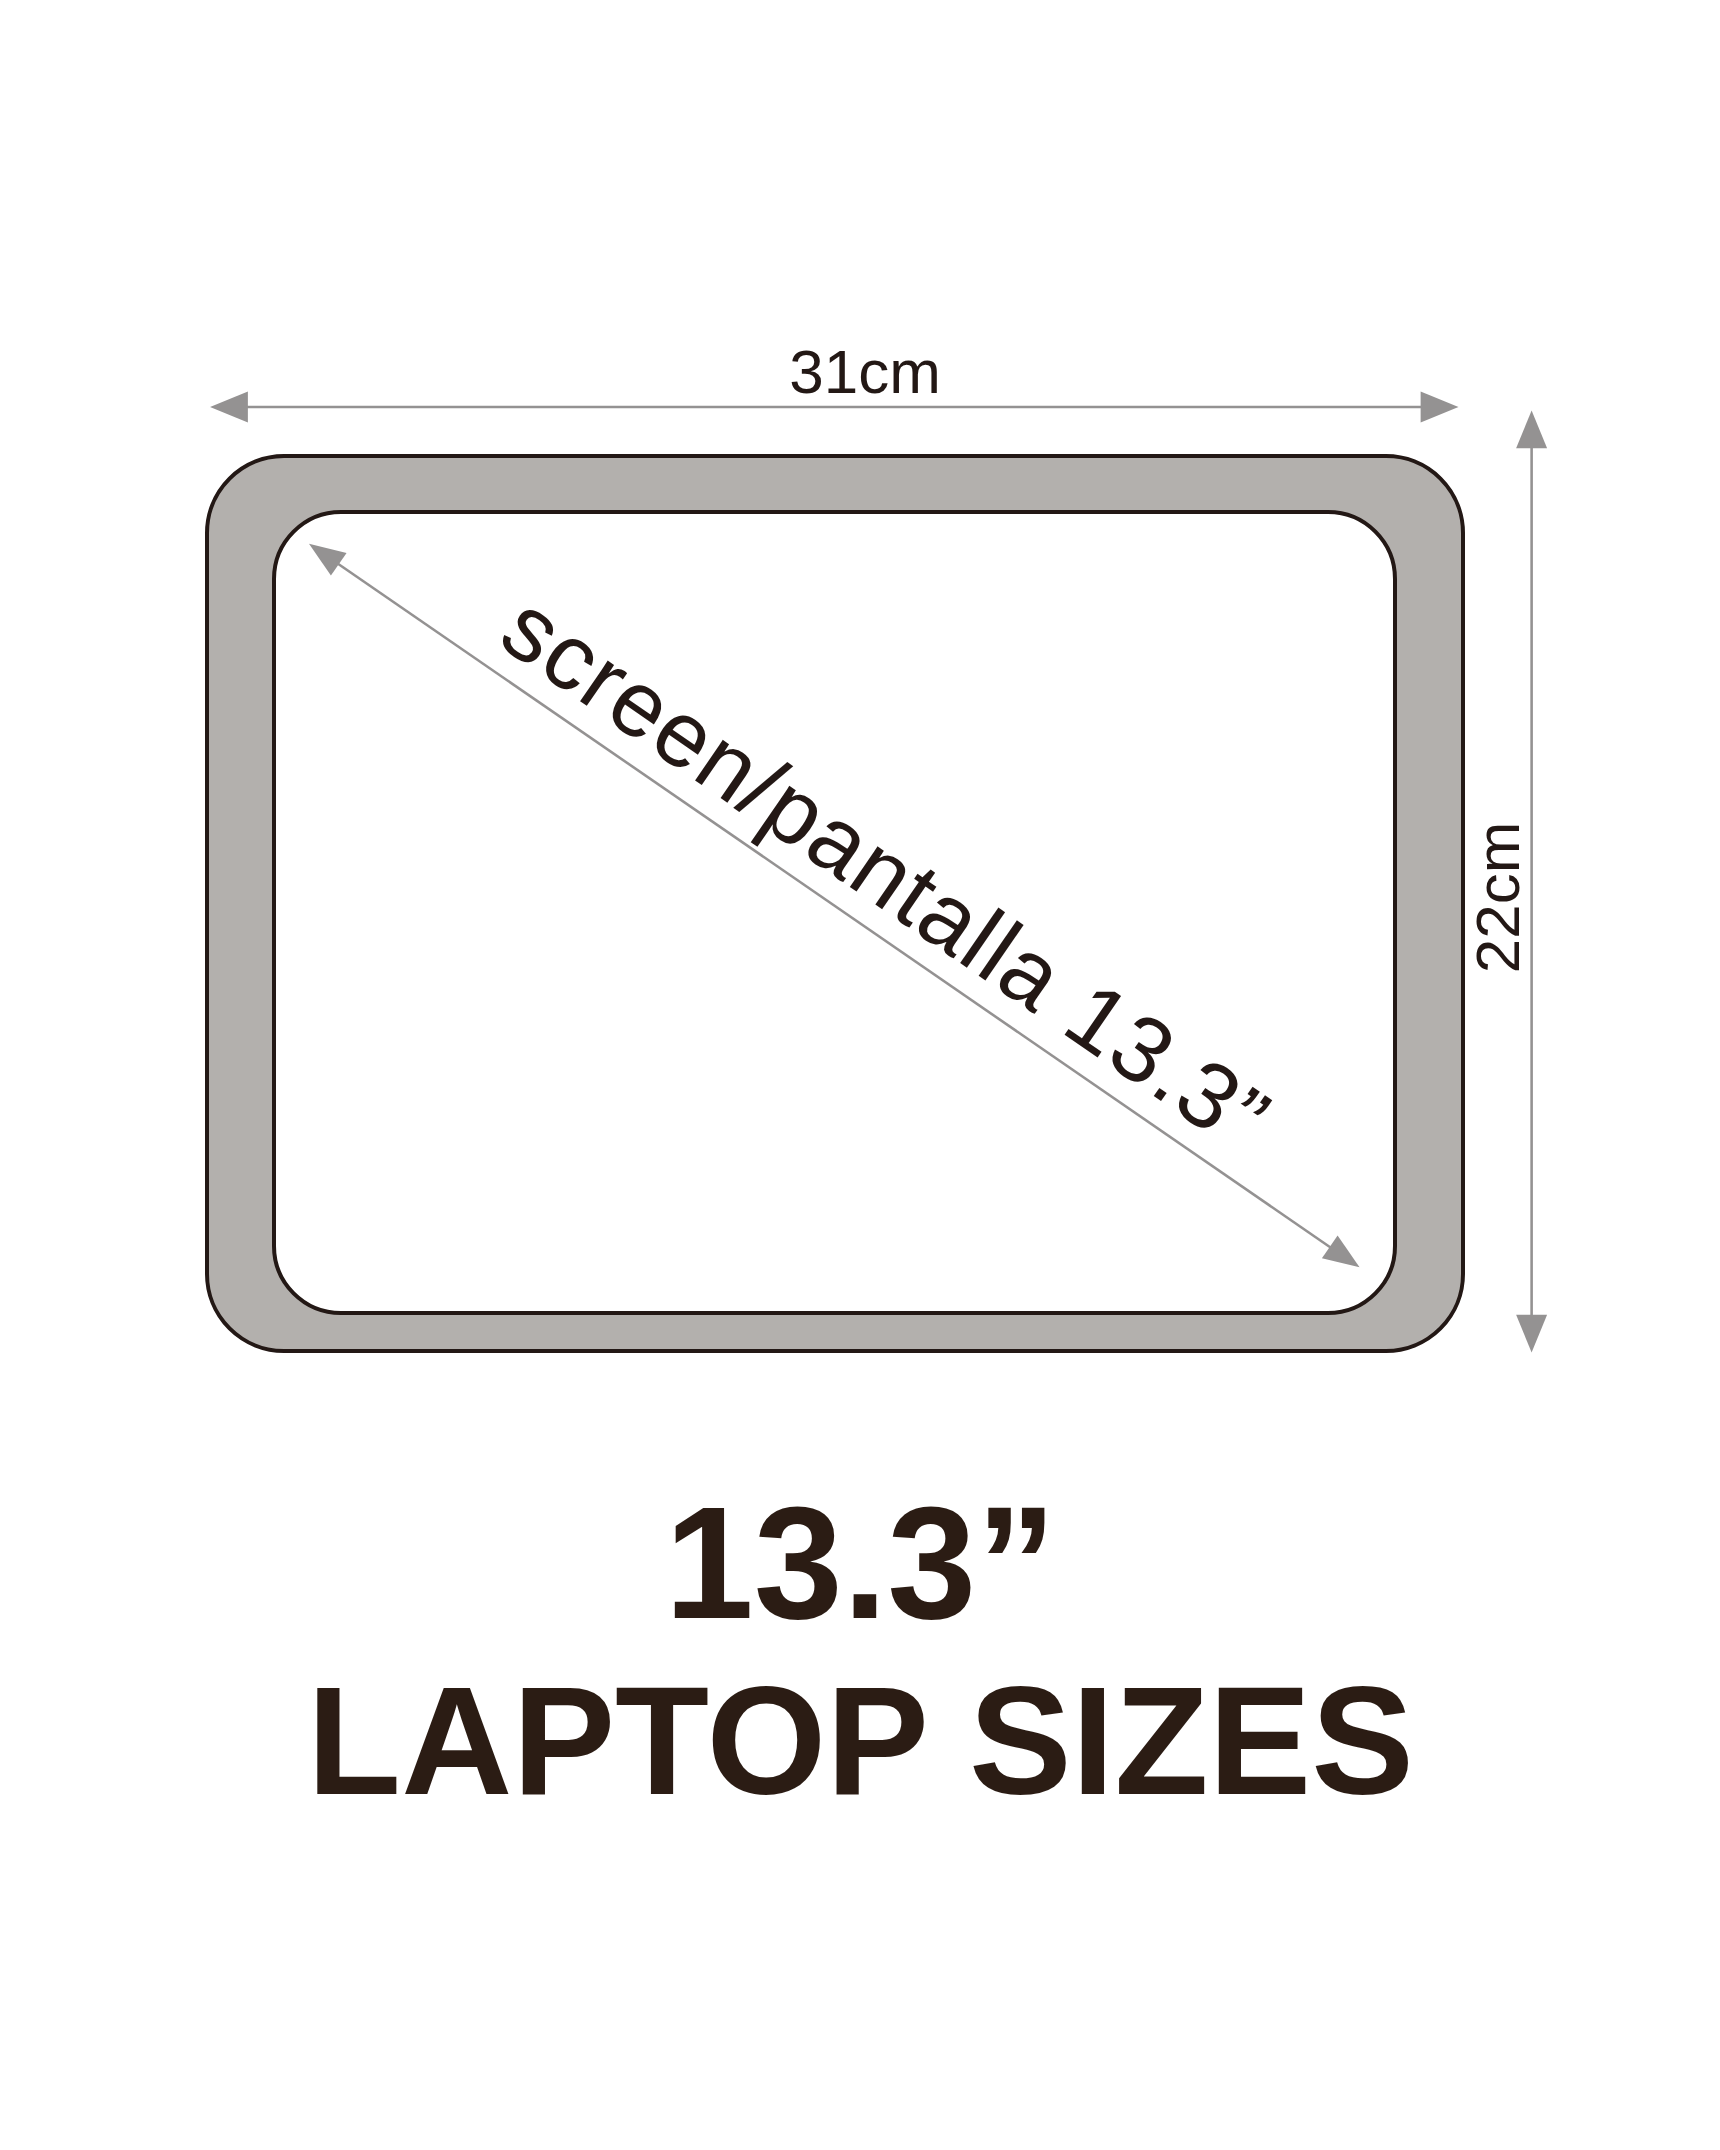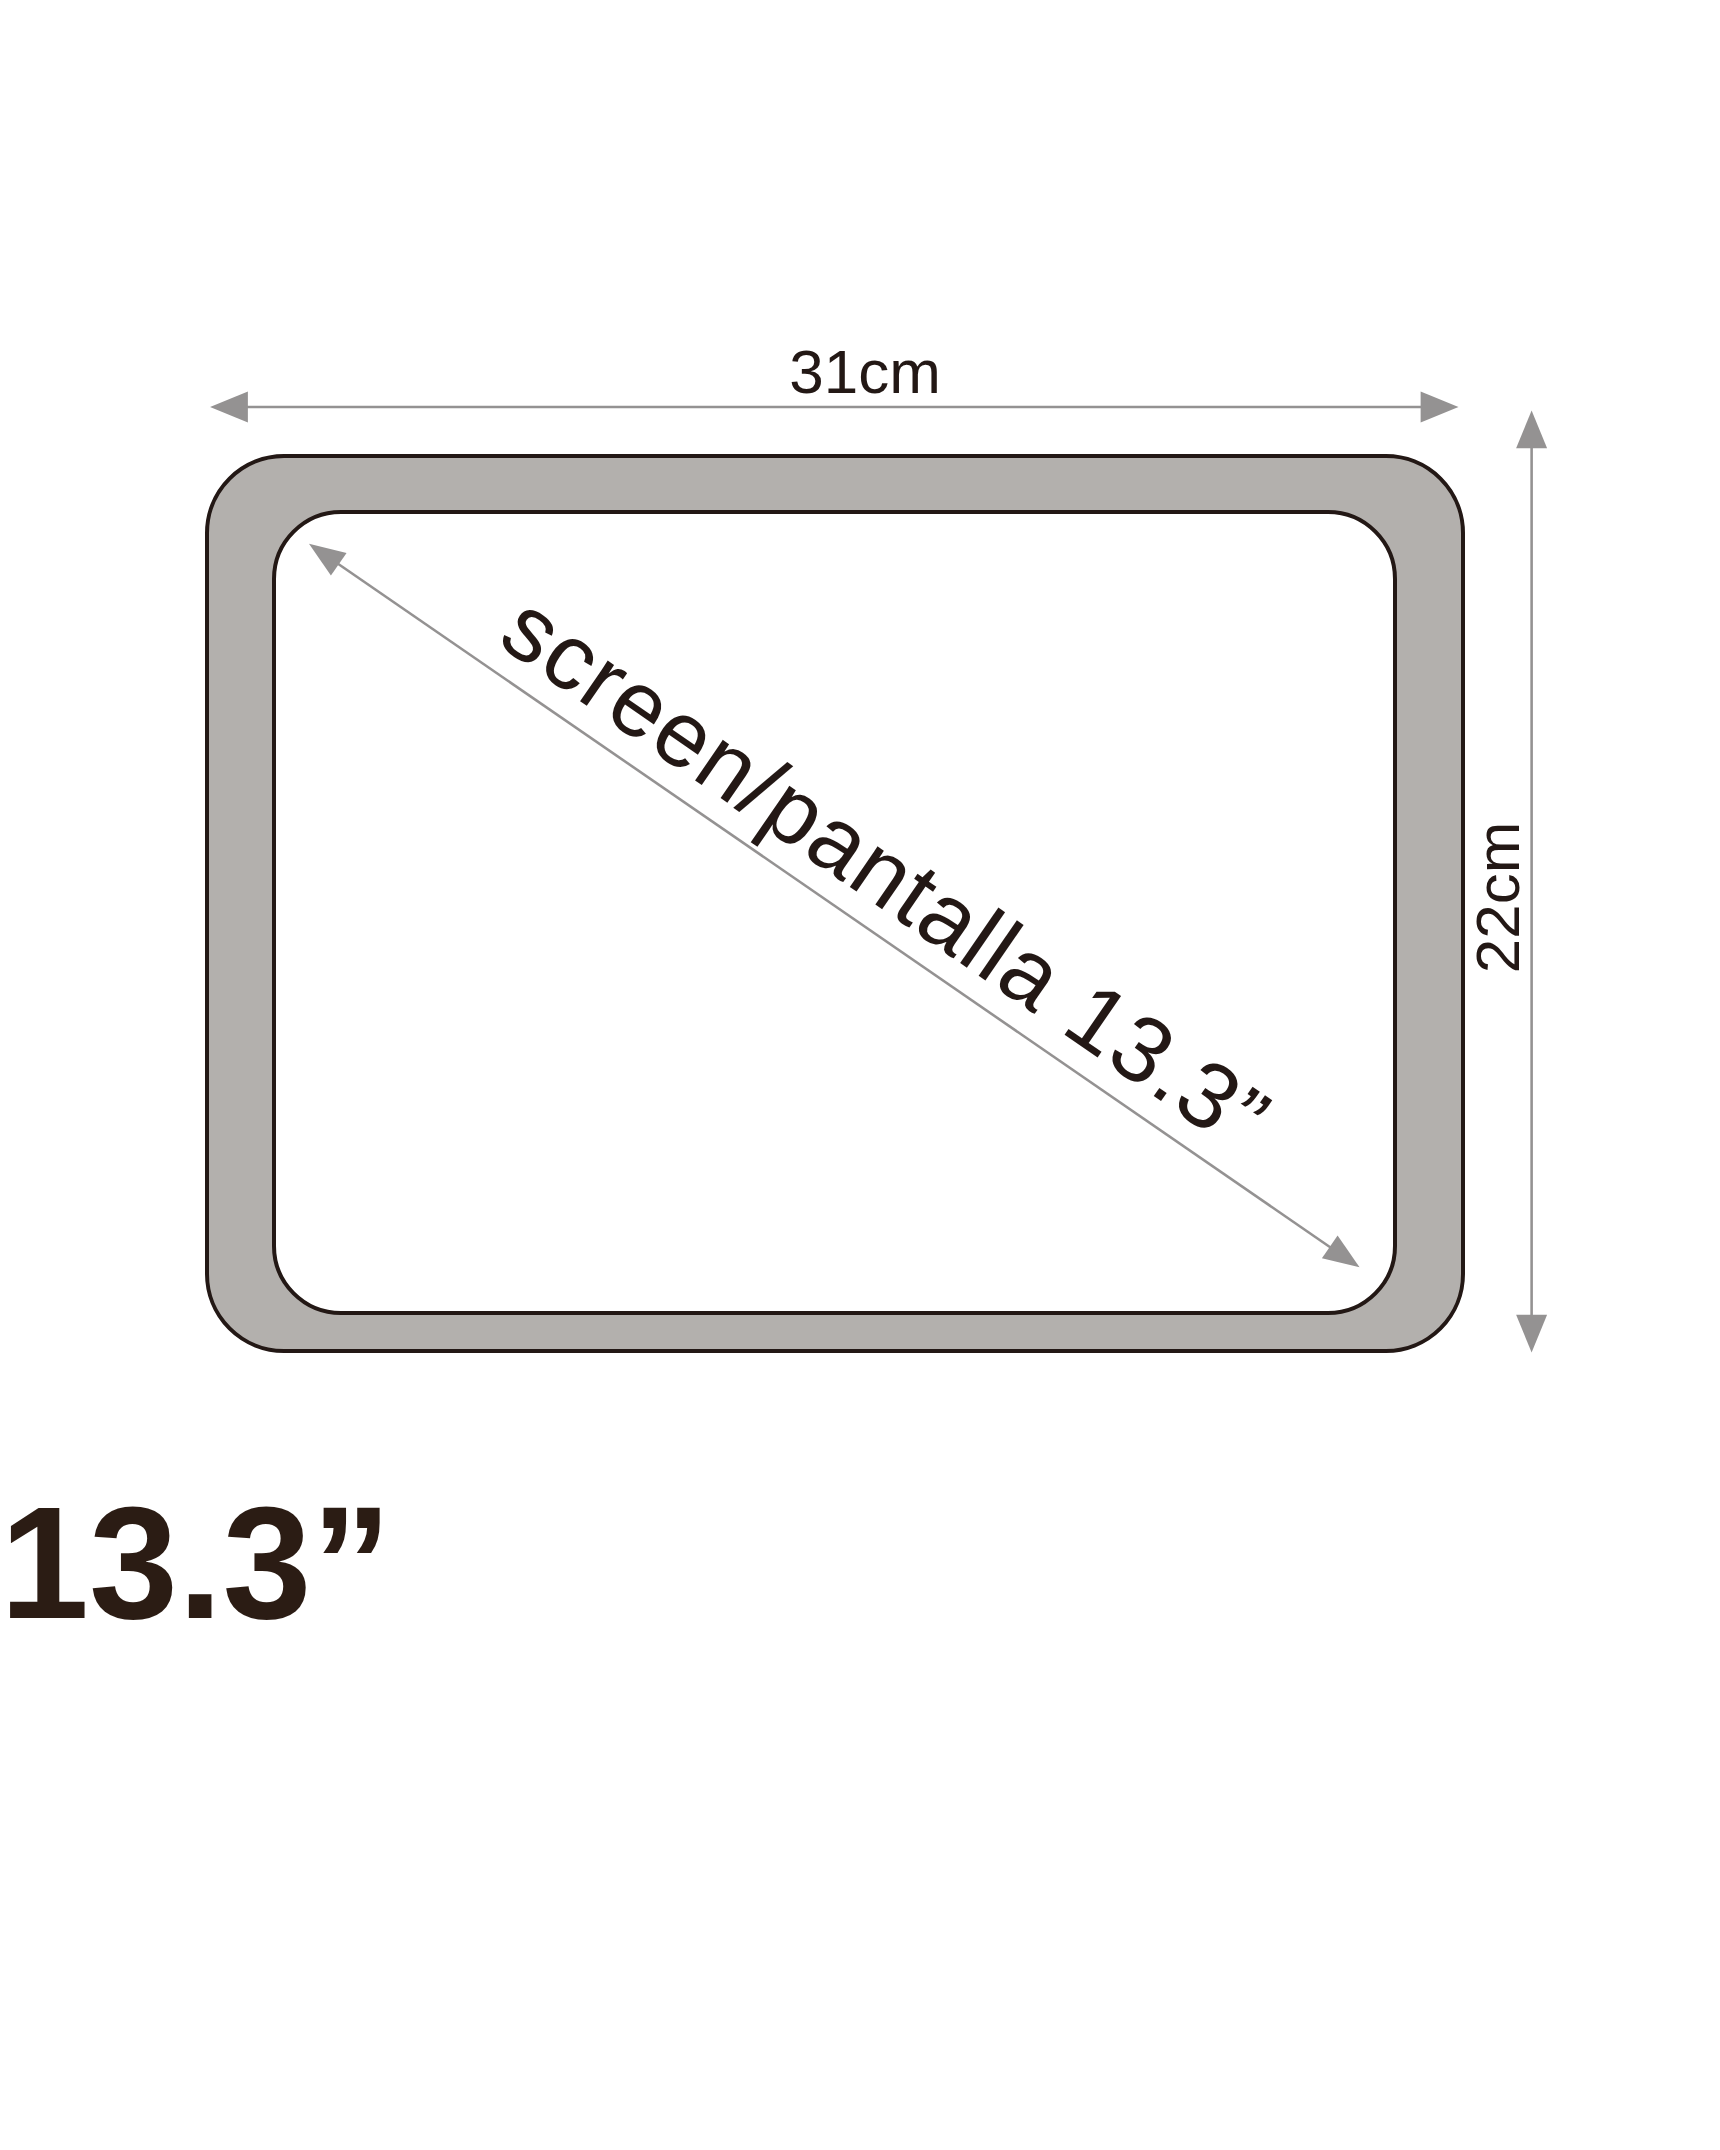--- a/index.html
+++ b/index.html
@@ -56,20 +56,21 @@
     left: 327px; top: 813px;
     width: 1118px; height: 120px; line-height: 120px;
     font-size: 93px;
     letter-spacing: 1.7px;
     transform: rotate(34.55deg);
   }
   .caption {
     position: absolute;
     left: 0; top: 1473px;
     width: 1721px;
+    text-align: center;
     color: var(--caption-text, #2b1c14);
     font-weight: 700;
     white-space: nowrap;
   }
   .caption .line1 { font-size: 160px; line-height: 179px; }
   .caption .line2 { font-size: 154px; line-height: 179px; }
 </style>
 </head>
 <body>
 
@@ -95,16 +96,17 @@
   </svg>
 
   <div class="dim-label width">31cm</div>
 
   <div class="dim-label height">22cm</div>
 
   <div class="dim-label diagonal">screen/pantalla 13.3”</div>
 
   <div class="caption">
     <div class="line1">13.3”</div>
+    <div class="line2">LAPTOP SIZES</div>
   </div>
 
 </div>
 
 
 </body></html>

